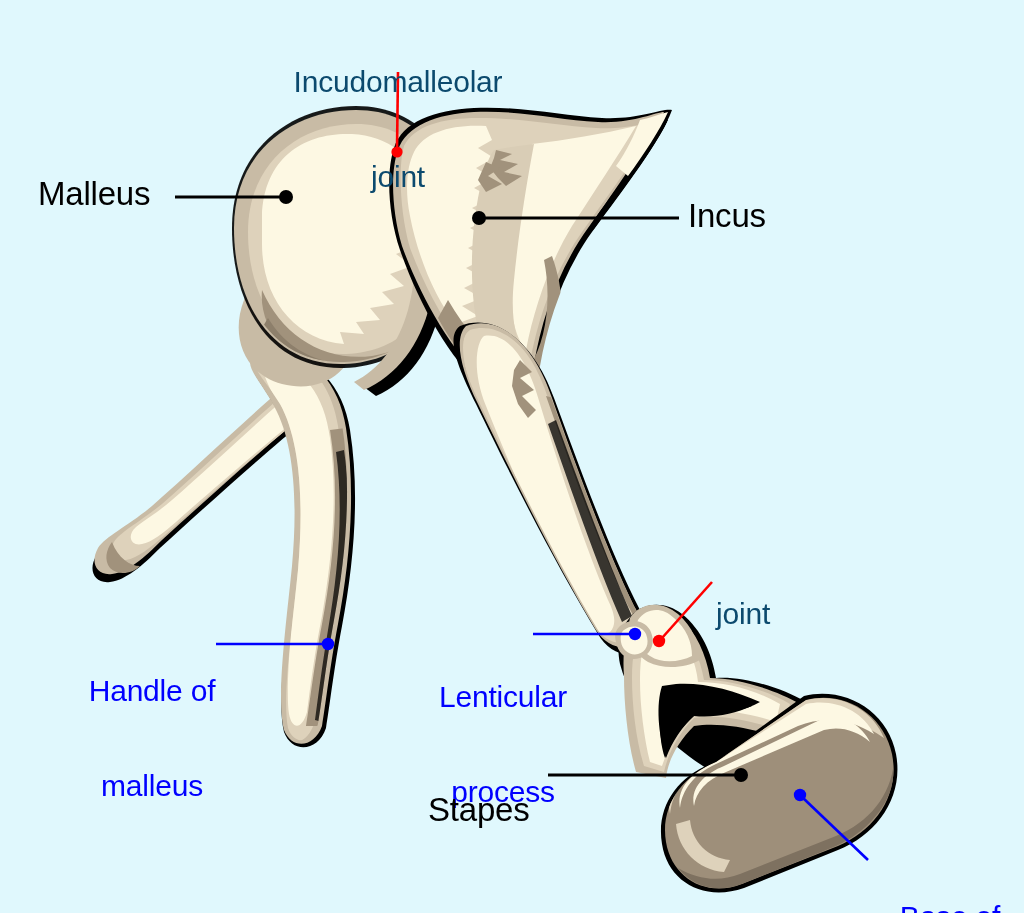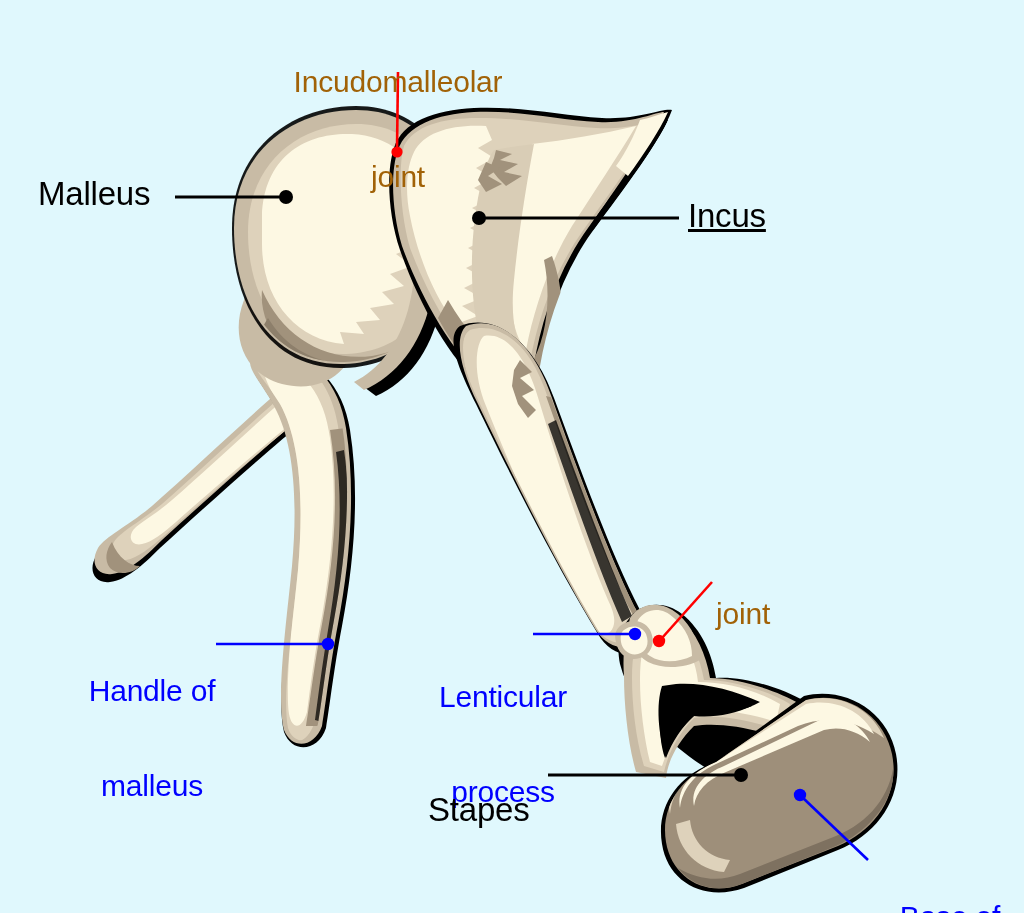--- a/index.html
+++ b/index.html
@@ -21,37 +21,36 @@
     width: 1024px;
     height: 913px;
   }
   .lbl {
     position: absolute;
     white-space: pre;
     line-height: 1.06;
     letter-spacing: -0.2px;
   }
   .lbl-black { color: #000000; }
-  .lbl-red   { color: #a16207; }
+  .lbl-red   { color: #0c4a6e; }
   .lbl-blue  { color: #0000ff; }
 
   .l-incudomalleolar {
     left: 282px; top: 2px;
     width: 232px;
     text-align: center;
     font-size: 30px;
   }
   .l-malleus {
     left: 38px; top: 177px;
     font-size: 33px;
   }
   .l-incus {
     left: 688px; top: 199px;
     font-size: 33px;
-    text-decoration: underline;
   }
   .l-incudostapedial {
     left: 716px; top: 534px;
     width: 238px;
     text-align: left;
     font-size: 30px;
   }
   .l-handle {
     left: 72px; top: 611px;
     width: 160px;

